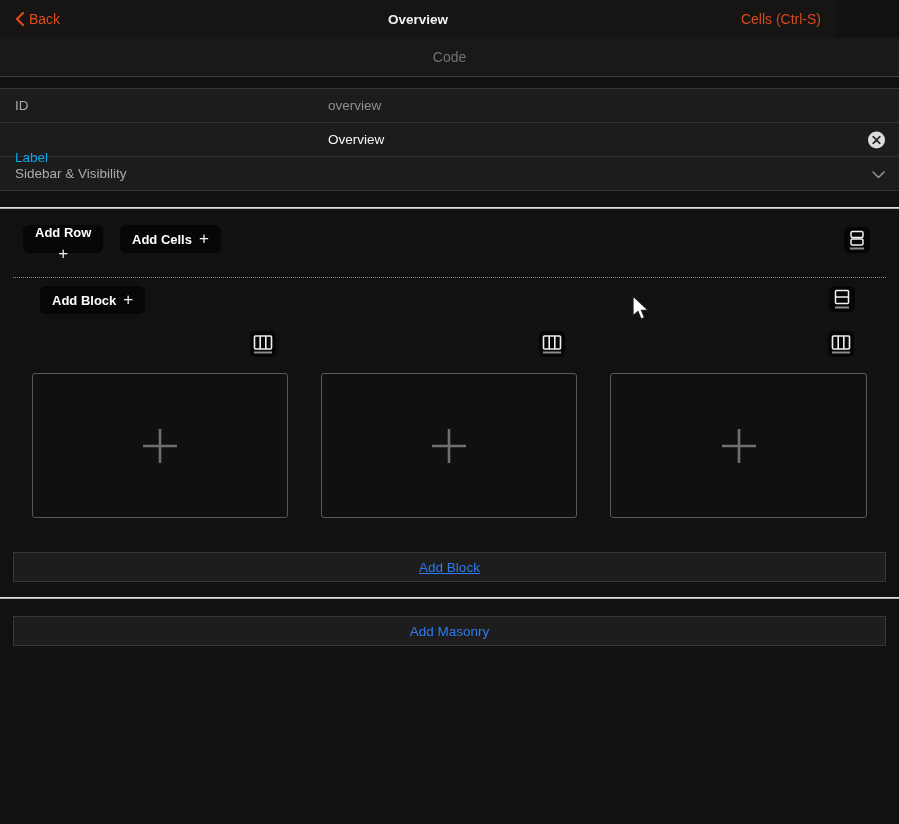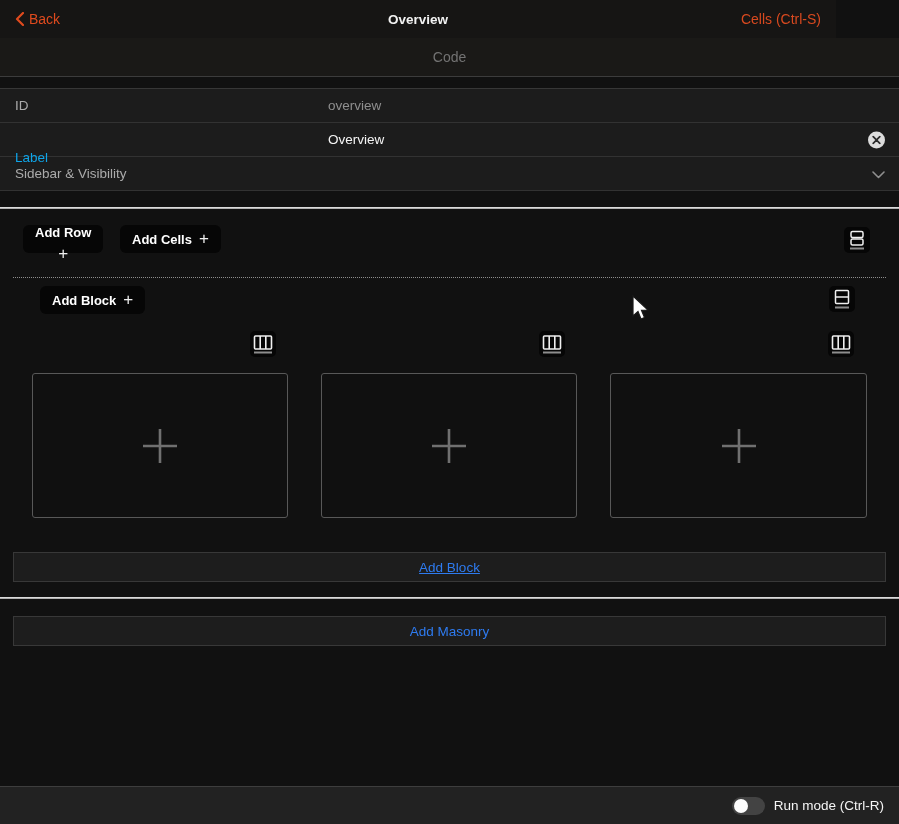--- a/index.html
+++ b/index.html
@@ -200,26 +200,20 @@
   <div class="wide-bar" style="top:552px;text-decoration:underline;">
     <span>Add Block</span>
   </div>
 
   <div class="sep-bright" style="top:597px;"></div>
 
   <div class="wide-bar" style="top:616px;">
     <span>Add Masonry</span>
   </div>
 
-  <div class="bottombar">
-    <div class="toggle">
-      <div class="knob"></div>
-    </div>
-    <span class="run-label">Run mode (Ctrl-R)</span>
-  </div>
 
   <div class="cursor">
     <svg width="20" height="27" viewBox="0 0 20 27">
       <path d="M3 1 L3 21 L8 16.5 L11 24 L14.5 22.5 L11.5 15.2 L18 15 Z" fill="#ffffff" stroke="#1a1a1a" stroke-width="1.2"></path>
     </svg>
   </div>
 
 </div>
 
 </body></html>

